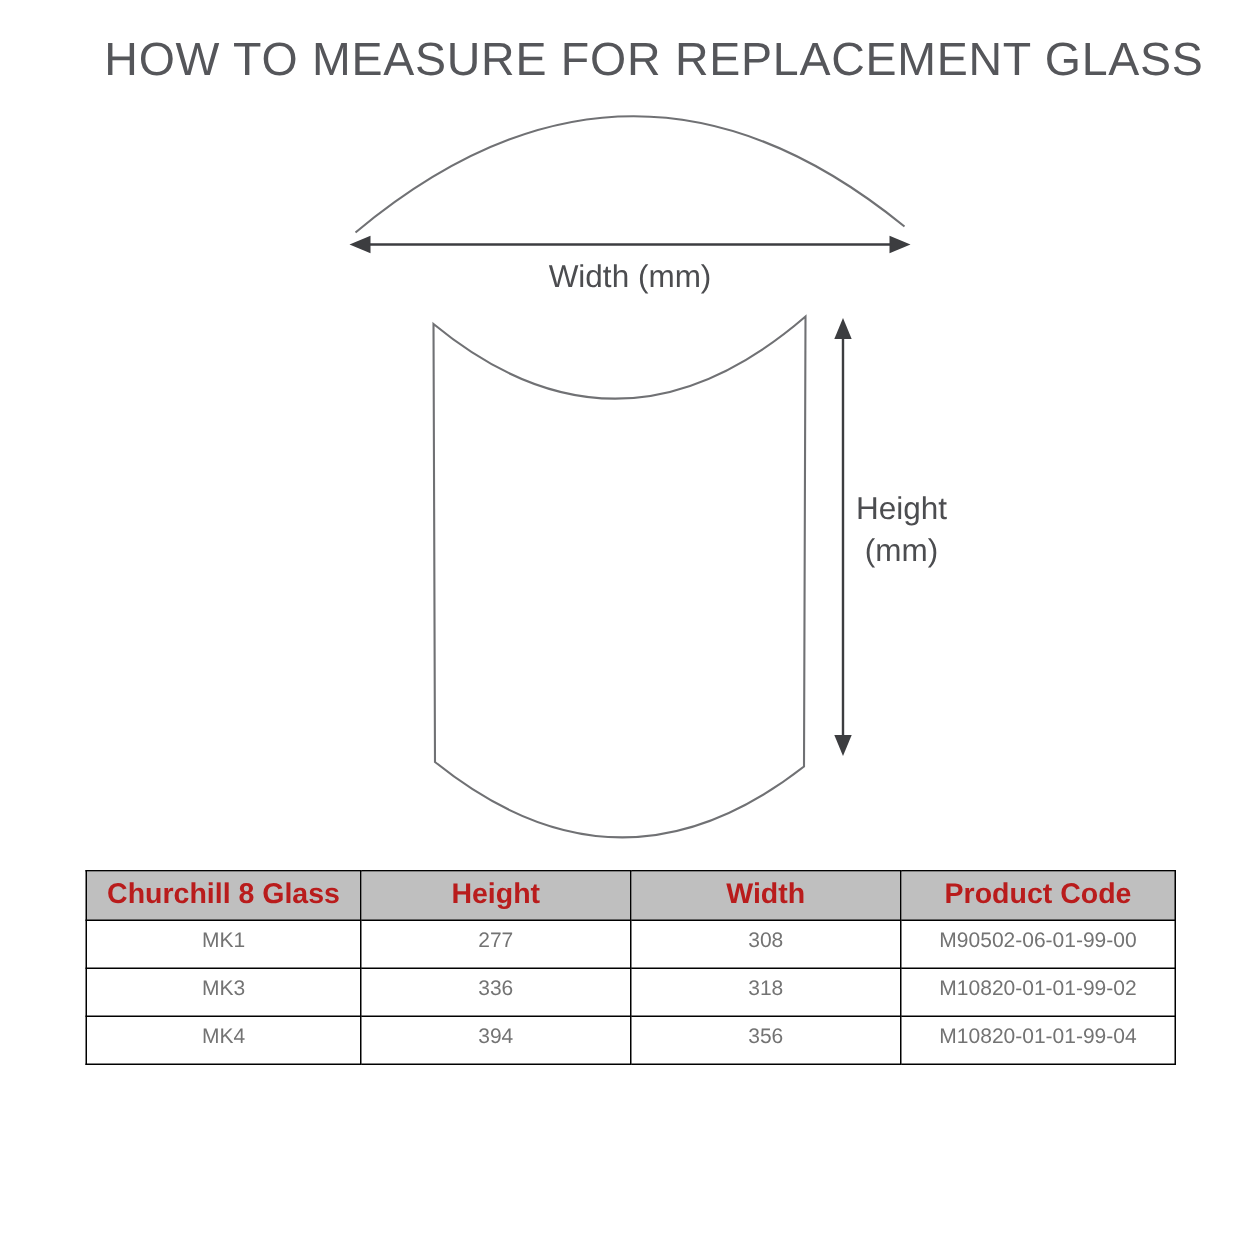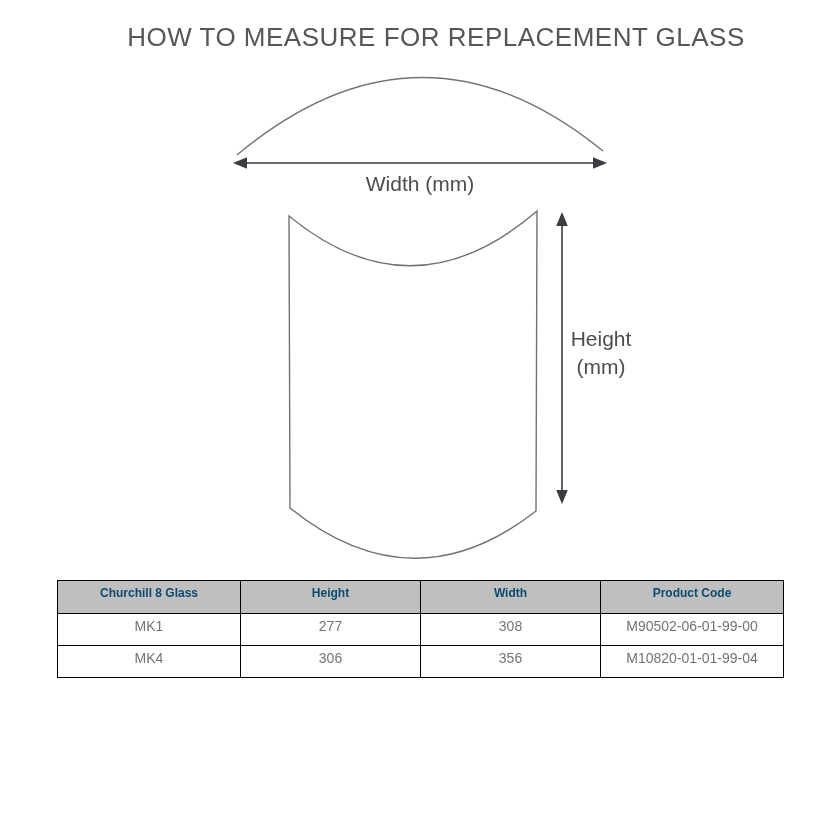--- a/index.html
+++ b/index.html
@@ -14,21 +14,21 @@
     background: #ffffff;
     font-family: "Liberation Sans", sans-serif;
     overflow: hidden;
   }
   .page-title {
     position: absolute;
     top: 22px;
     left: 436px;
     transform: translateX(-50%);
     white-space: nowrap;
-    font-size: 26px;
+    font-size: 31px;
     font-weight: 400;
     letter-spacing: 0.5px;
     color: #55565a;
   }
   svg.diagram {
     position: absolute;
     top: 0;
     left: 0;
   }
   svg.diagram text {
@@ -47,23 +47,23 @@
     border: 1.5px solid #000000;
     text-align: center;
     vertical-align: top;
     overflow: hidden;
     white-space: nowrap;
   }
   table.size-table th {
     background: #bfbfbf; 
     height: 27px;
     padding: 5px 2px 0 2px;
-    font-size: 12px;
+    font-size: 19px;
     font-weight: bold;
-    color: #0c4a6e;
+    color: #b91c1c;
   }
   table.size-table td {
     height: 27px;
     padding: 4px 2px 0 2px;
     font-size: 14px;
     color: #737373;
     background: #ffffff;
   }
 </style>
 </head>
@@ -113,21 +113,27 @@
       </tr>
     </thead>
     <tbody>
       <tr>
         <td>MK1</td>
         <td>277</td>
         <td>308</td>
         <td>M90502-06-01-99-00</td>
       </tr>
       <tr>
+        <td>MK3</td>
+        <td>336</td>
+        <td>318</td>
+        <td>M10820-01-01-99-02</td>
+      </tr>
+      <tr>
         <td>MK4</td>
-        <td>306</td>
+        <td>394</td>
         <td>356</td>
         <td>M10820-01-01-99-04</td>
       </tr>
     </tbody>
   </table>
 
 </div>
 
 </body></html>

